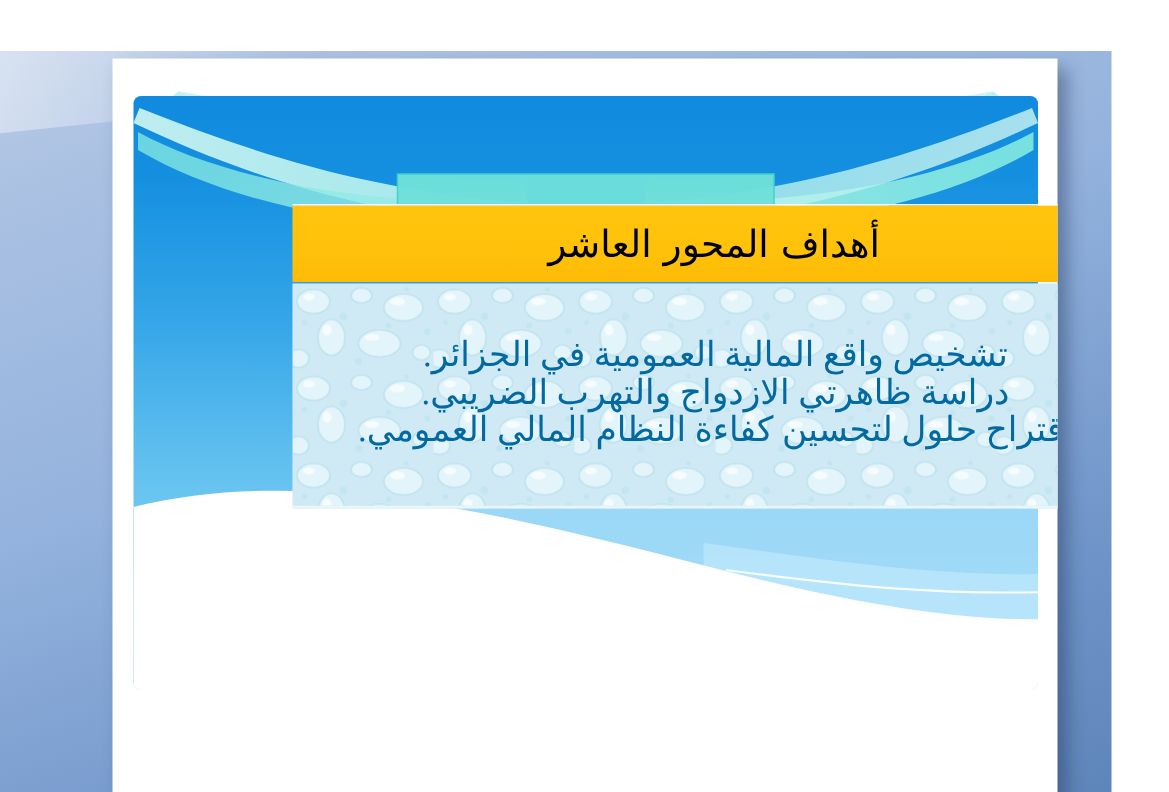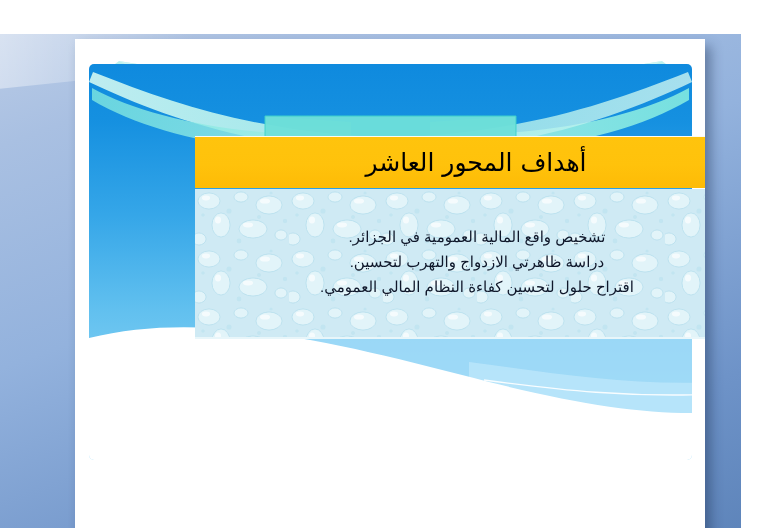--- a/index.html
+++ b/index.html
@@ -128,25 +128,25 @@
   }
   #body-lines {
     position: relative;
     z-index: 2;
     direction: rtl;
     text-align: center;
     width: 100%;
     padding-bottom: 4px;
   }
   .body-line {
-    color: #0f172a;
-    font-size: 15px;
+    color: #0369a1;
+    font-size: 23px;
     line-height: 25px;
     white-space: nowrap;
-    font-family: Liberation Sans, sans-serif;
+    font-family: Liberation Serif, serif;
   }
 
   
   #wave-layer {
     position: absolute;
     left: 0;
     bottom: 0;
     width: 630px;
     height: 170px;
     pointer-events: none;
@@ -256,19 +256,19 @@
               <circle cx="44" cy="52" r="2.4"></circle>
               <circle cx="76" cy="4" r="1.6"></circle>
             </g>
           </pattern>
         </defs>
         <rect width="564" height="150" fill="url(#bubbles)"></rect>
       </svg>
 
       <div id="body-lines">
         <div class="body-line">تشخيص واقع المالية العمومية في الجزائر.</div>
-        <div class="body-line">دراسة ظاهرتي الازدواج والتهرب لتحسين.</div>
+        <div class="body-line">دراسة ظاهرتي الازدواج والتهرب الضريبي.</div>
         <div class="body-line">اقتراح حلول لتحسين كفاءة النظام المالي العمومي.</div>
       </div>
     </div>
 
   </div>
 </div>
 
 </body></html>

